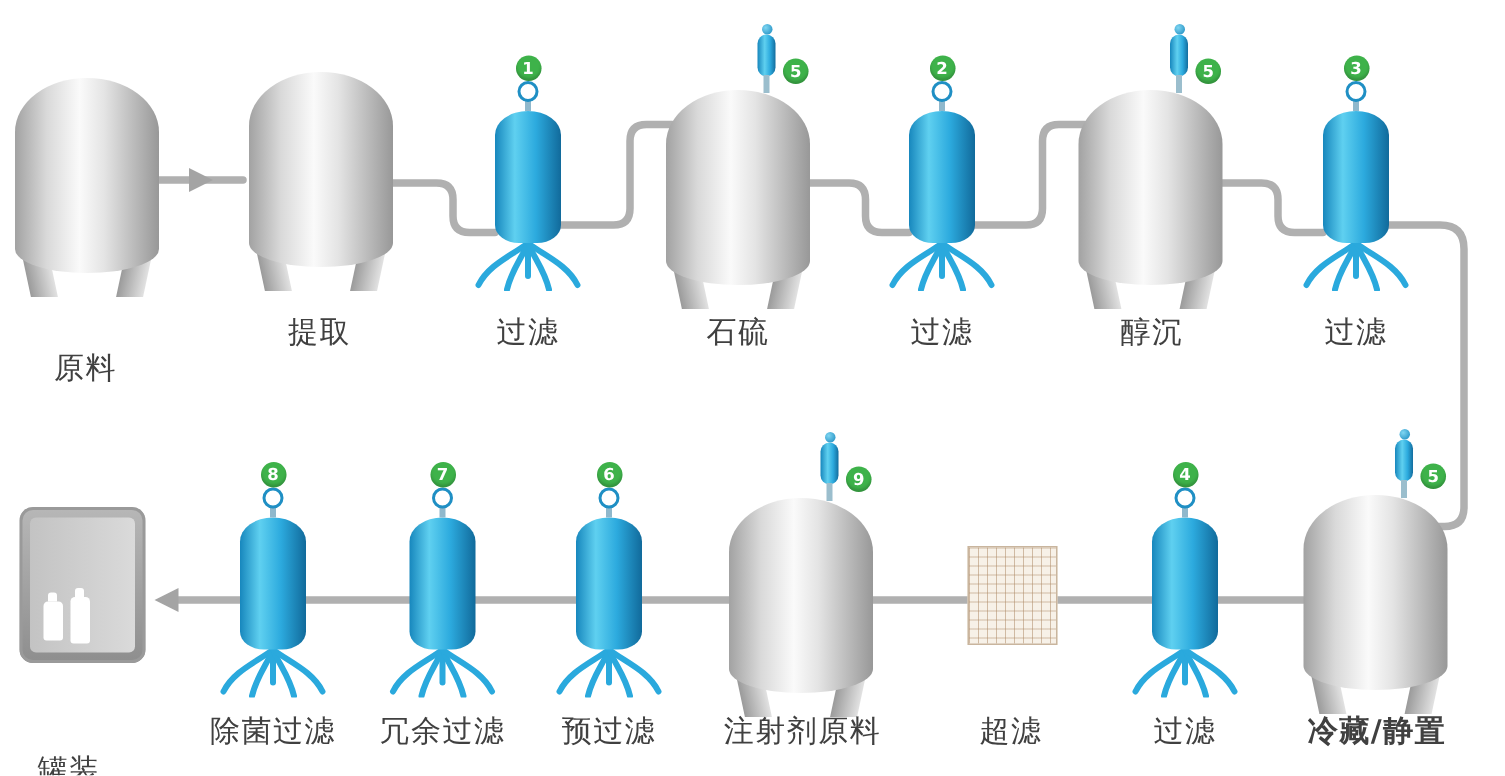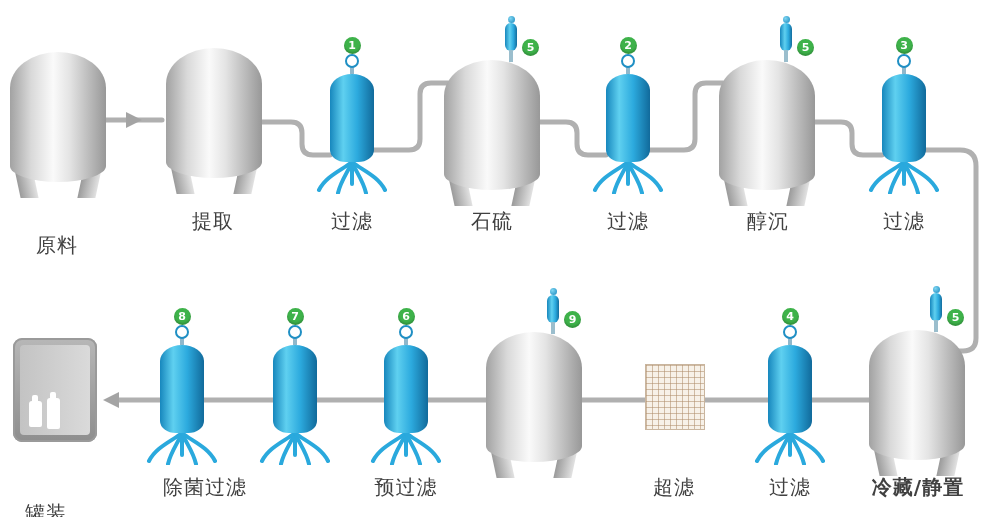--- a/index.html
+++ b/index.html
@@ -219,34 +219,35 @@
     <div class="gauge"></div>
     <div class="filter-column"></div>
     <svg class="filter-legs" viewBox="0 0 76 34">
       <path d="M38 2 C28 10 12 16 5 30"></path>
         <path d="M38 2 C34 12 27 20 24 33"></path>
       <path d="M38 2 L38 24"></path>
         <path d="M38 2 C42 12 49 20 52 33"></path>
         <path d="M38 2 C48 10 64 16 71 30"></path>
     </svg>
   </div>
-  <div class="label" style="left:182px;top:474px;margin-left:23px;">除菌过滤</div>
+  <div class="label" style="left:182px;top:474px;">除菌过滤</div>
 
   <div class="node filter" style="left:257px;top:308px;">
     <div class="badge">7</div>
     <div class="gauge"></div>
     <div class="filter-column"></div>
     <svg class="filter-legs" viewBox="0 0 76 34">
       <path d="M38 2 C28 10 12 16 5 30"></path>
         <path d="M38 2 C34 12 27 20 24 33"></path>
       <path d="M38 2 L38 24"></path>
         <path d="M38 2 C42 12 49 20 52 33"></path>
         <path d="M38 2 C48 10 64 16 71 30"></path>
     </svg>
   </div>
+  <div class="label" style="left:295px;top:474px;">冗余过滤</div>
 
   <div class="node filter" style="left:368px;top:308px;">
     <div class="badge">6</div>
     <div class="gauge"></div>
     <div class="filter-column"></div>
     <svg class="filter-legs" viewBox="0 0 76 34">
       <path d="M38 2 C28 10 12 16 5 30"></path>
         <path d="M38 2 C34 12 27 20 24 33"></path>
       <path d="M38 2 L38 24"></path>
         <path d="M38 2 C42 12 49 20 52 33"></path>
@@ -259,20 +260,21 @@
     <div class="tank-leg l"></div>
     <div class="tank-leg r"></div>
     <div class="tank-body"></div>
     <div class="vent">
       <div class="knob"></div>
         <div class="vbody"></div>
         <div class="stem"></div>
     </div>
     <div class="badge">9</div>
   </div>
+  <div class="label" style="left:535px;top:474px;">注射剂原料</div>
 
   <div class="node ultra" style="left:645px;top:364px;"></div>
   <div class="label" style="left:674px;top:474px;">超滤</div>
 
   <div class="node filter" style="left:752px;top:308px;">
     <div class="badge">4</div>
     <div class="gauge"></div>
     <div class="filter-column"></div>
     <svg class="filter-legs" viewBox="0 0 76 34">
       <path d="M38 2 C28 10 12 16 5 30"></path>

